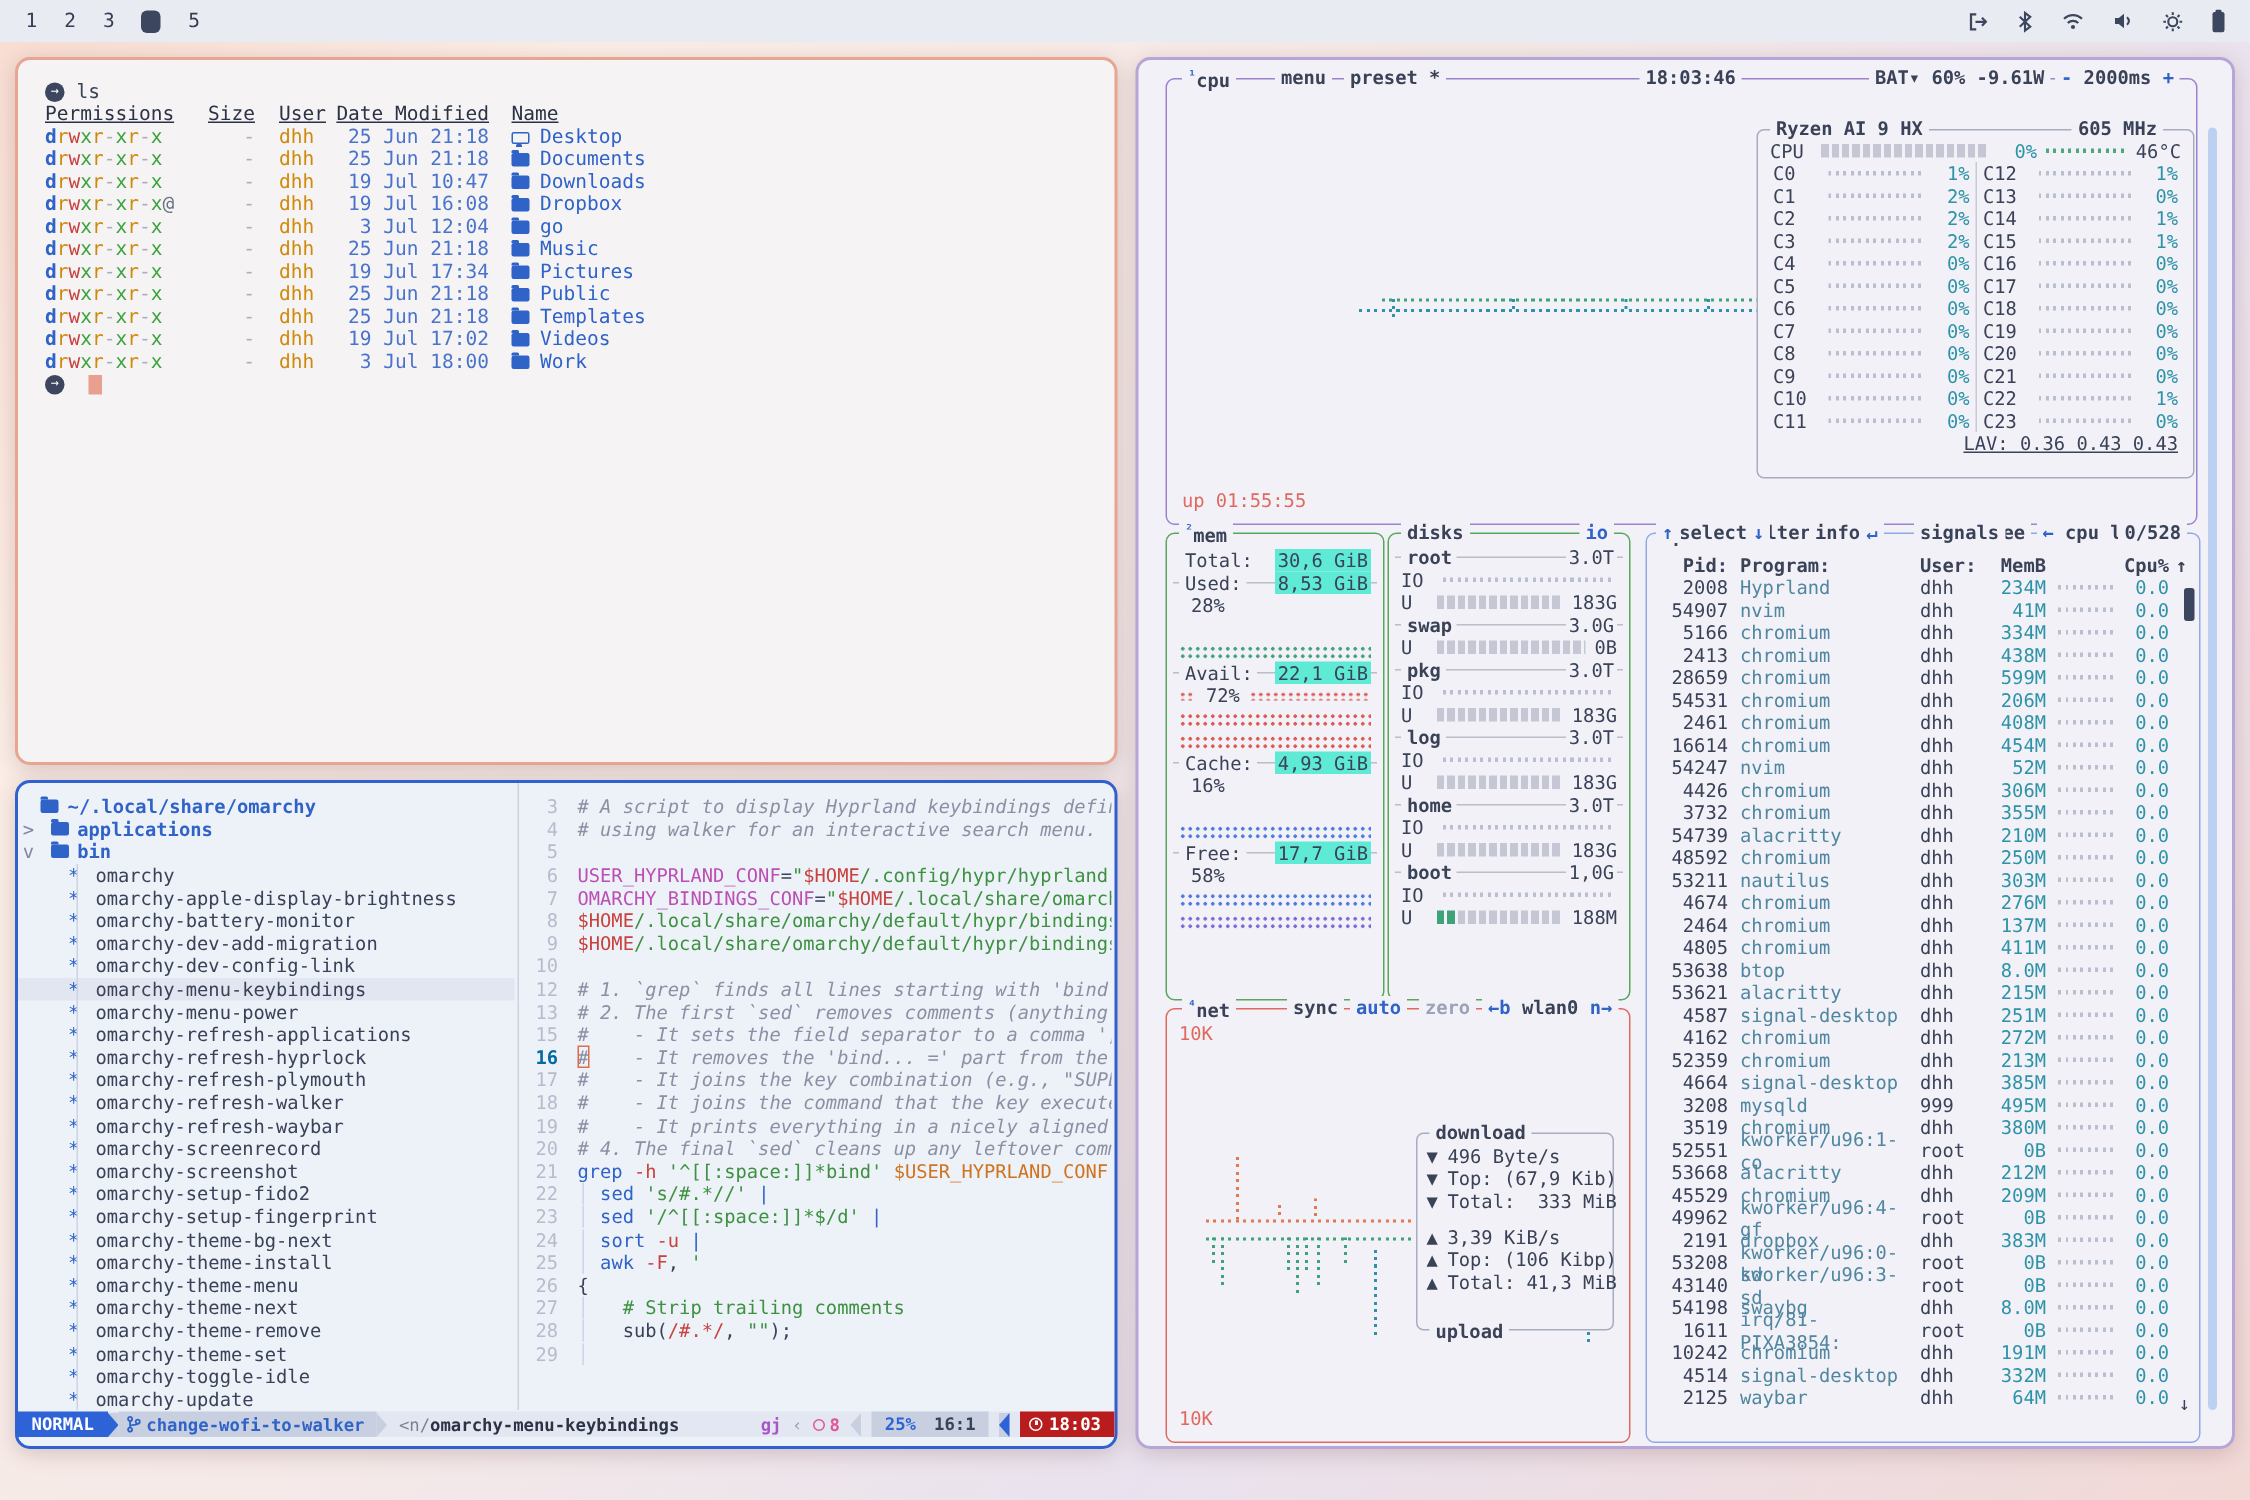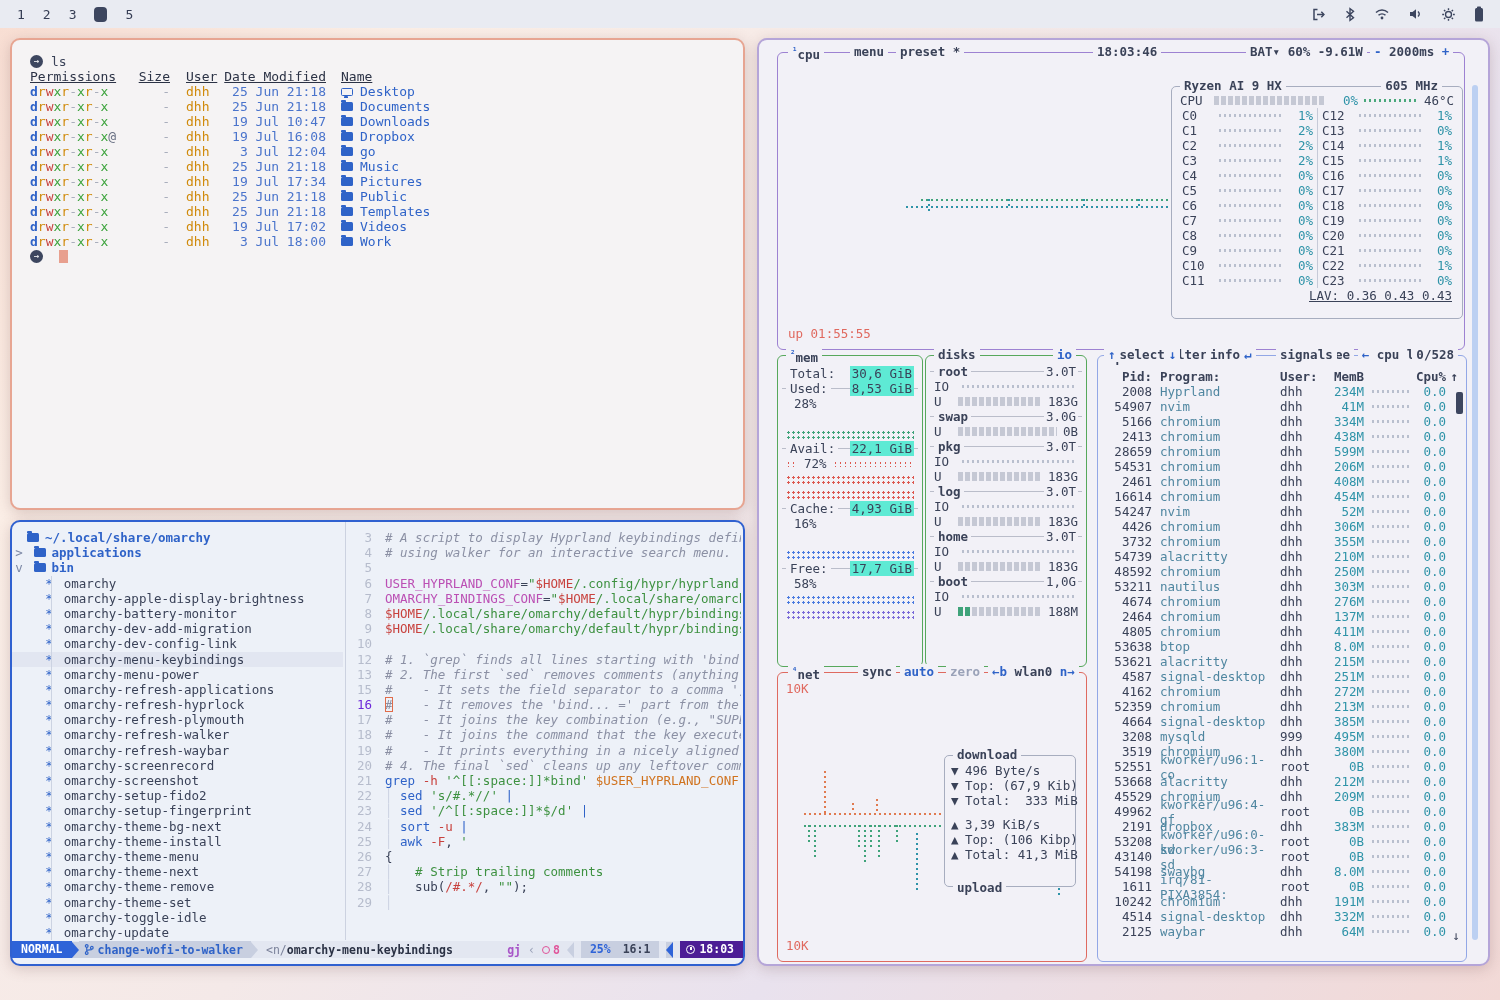--- a/index.html
+++ b/index.html
@@ -52,21 +52,21 @@
 .trow.sel { background:#e2e6f1; }
 .t-chev { color:#7d89a6; width:14px; display:inline-block; text-align:center; }
 .t-star { color:#2f63c8; width:14px; text-align:center; display:inline-block; }
 .t-dir { color:#2f63c8; font-weight:bold; }
 .t-file { color:#3a4258; }
 .t-guide { position:absolute; left:39px; top:0; bottom:0; border-left:1px solid #ccd3e2; }
 .vsep { position:absolute; left:333px; top:0; bottom:24px; width:1px; background:#ccd2e0; }
 .code { position:absolute; left:334px; top:8px; right:2px; overflow:hidden; }
 .cline { display:flex; height:15.2px; line-height:15.2px; white-space:pre; font-size:12.5px; }
 .lnum { width:26px; text-align:right; color:#b6bccc; margin-right:13px; flex:none; }
-.lnum.cur { color:#6d28d9; font-weight:normal; }
+.lnum.cur { color:#0369a1; font-weight:bold; }
 .c-com{color:#8b90a4;font-style:italic}
 .c-kw{color:#2f63c8}.c-str{color:#3d9140}.c-red{color:#c8423e}.c-flag{color:#c8423e}
 .c-var{color:#bb4fb4}.c-orange{color:#d0731f}.c-txt{color:#3a4258}.c-pipe{color:#2f63c8}
 .c-guide{color:#ccd3e2}
 .c-cur{color:#8b90a4;font-style:italic;outline:1.5px solid #e06c4a;outline-offset:-1px}
 .status { position:absolute; left:0; right:0; bottom:6px; height:17px; background:#e3e7f1;
   display:flex; align-items:center; font-size:11.5px; font-weight:bold; color:#3a4258; }
 .seg-mode { background:#2e63d8; color:#fff; padding:0 9px; height:17px; line-height:17px; }
 .tri { width:0; height:0; border-top:8.5px solid transparent; border-bottom:8.5px solid transparent; flex:none; }
 .tri-mode { border-left:7px solid #2e63d8; background:#c8cfe0; }
@@ -76,21 +76,21 @@
 .sl-file b { color:#2b3245; font-weight:bold; }
 .sl-right { margin-left:auto; display:flex; align-items:center; gap:7px; }
 .sl-keys { color:#a855c8; }
 .sl-sep { color:#9aa2b8; font-weight:normal; }
 .sl-plug { color:#e0559a; display:flex; align-items:center; gap:3px; }
 .plug-ic { width:8px; height:8px; border:1.5px solid #e0559a; border-radius:50%; display:inline-block; }
 .tri-l-gray { border-right:7px solid #c8cfe0; }
 .seg-pos { background:#c8cfe0; height:17px; line-height:17px; padding:0 9px; display:flex; gap:12px; }
 .seg-pos .pct { color:#2e63d8; }
 .tri-l-blue { border-right:7px solid #2e63d8; background:#c8cfe0; }
-.seg-clock { background:#4c1d95; color:#fff; height:17px; line-height:17px; padding:0 9px 0 6px; display:flex; align-items:center; gap:4px; }
+.seg-clock { background:#b91c1c; color:#fff; height:17px; line-height:17px; padding:0 9px 0 6px; display:flex; align-items:center; gap:4px; }
 .clock-ic { width:9px; height:9px; border:1.3px solid #fff; border-radius:50%; position:relative; display:inline-block; }
 .clock-ic::after { content:""; position:absolute; left:3px; top:1px; width:1.2px; height:3.2px; background:#fff; }
 
 
 .monitor { font-size:12.5px; line-height:15px; color:#3a4258; }
 .panel { position:absolute; border:1.5px solid; border-radius:6px; }
 .p-cpu  { left:18px;  top:12px;  width:688px; height:298px; border-color:#9d82d2; }
 .p-mem  { left:18px;  top:315px; width:146px; height:312px; border-color:#57a85c; }
 .p-disk { left:166px; top:315px; width:162px; height:312px; border-color:#57a85c; }
 .p-net  { left:18px;  top:632px; width:310px; height:290px; border-color:#df6a60; }

